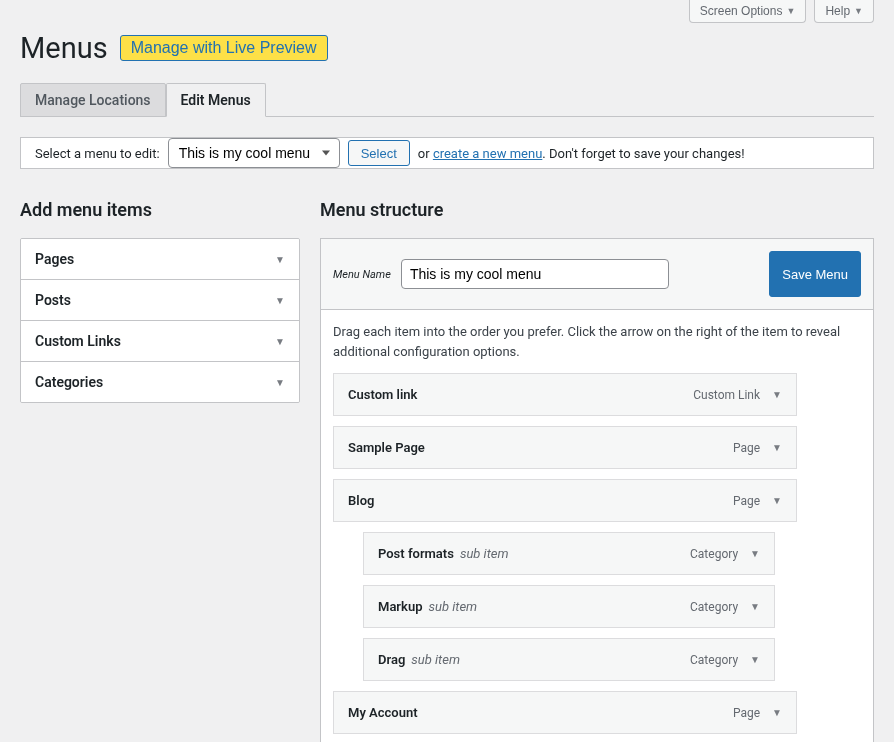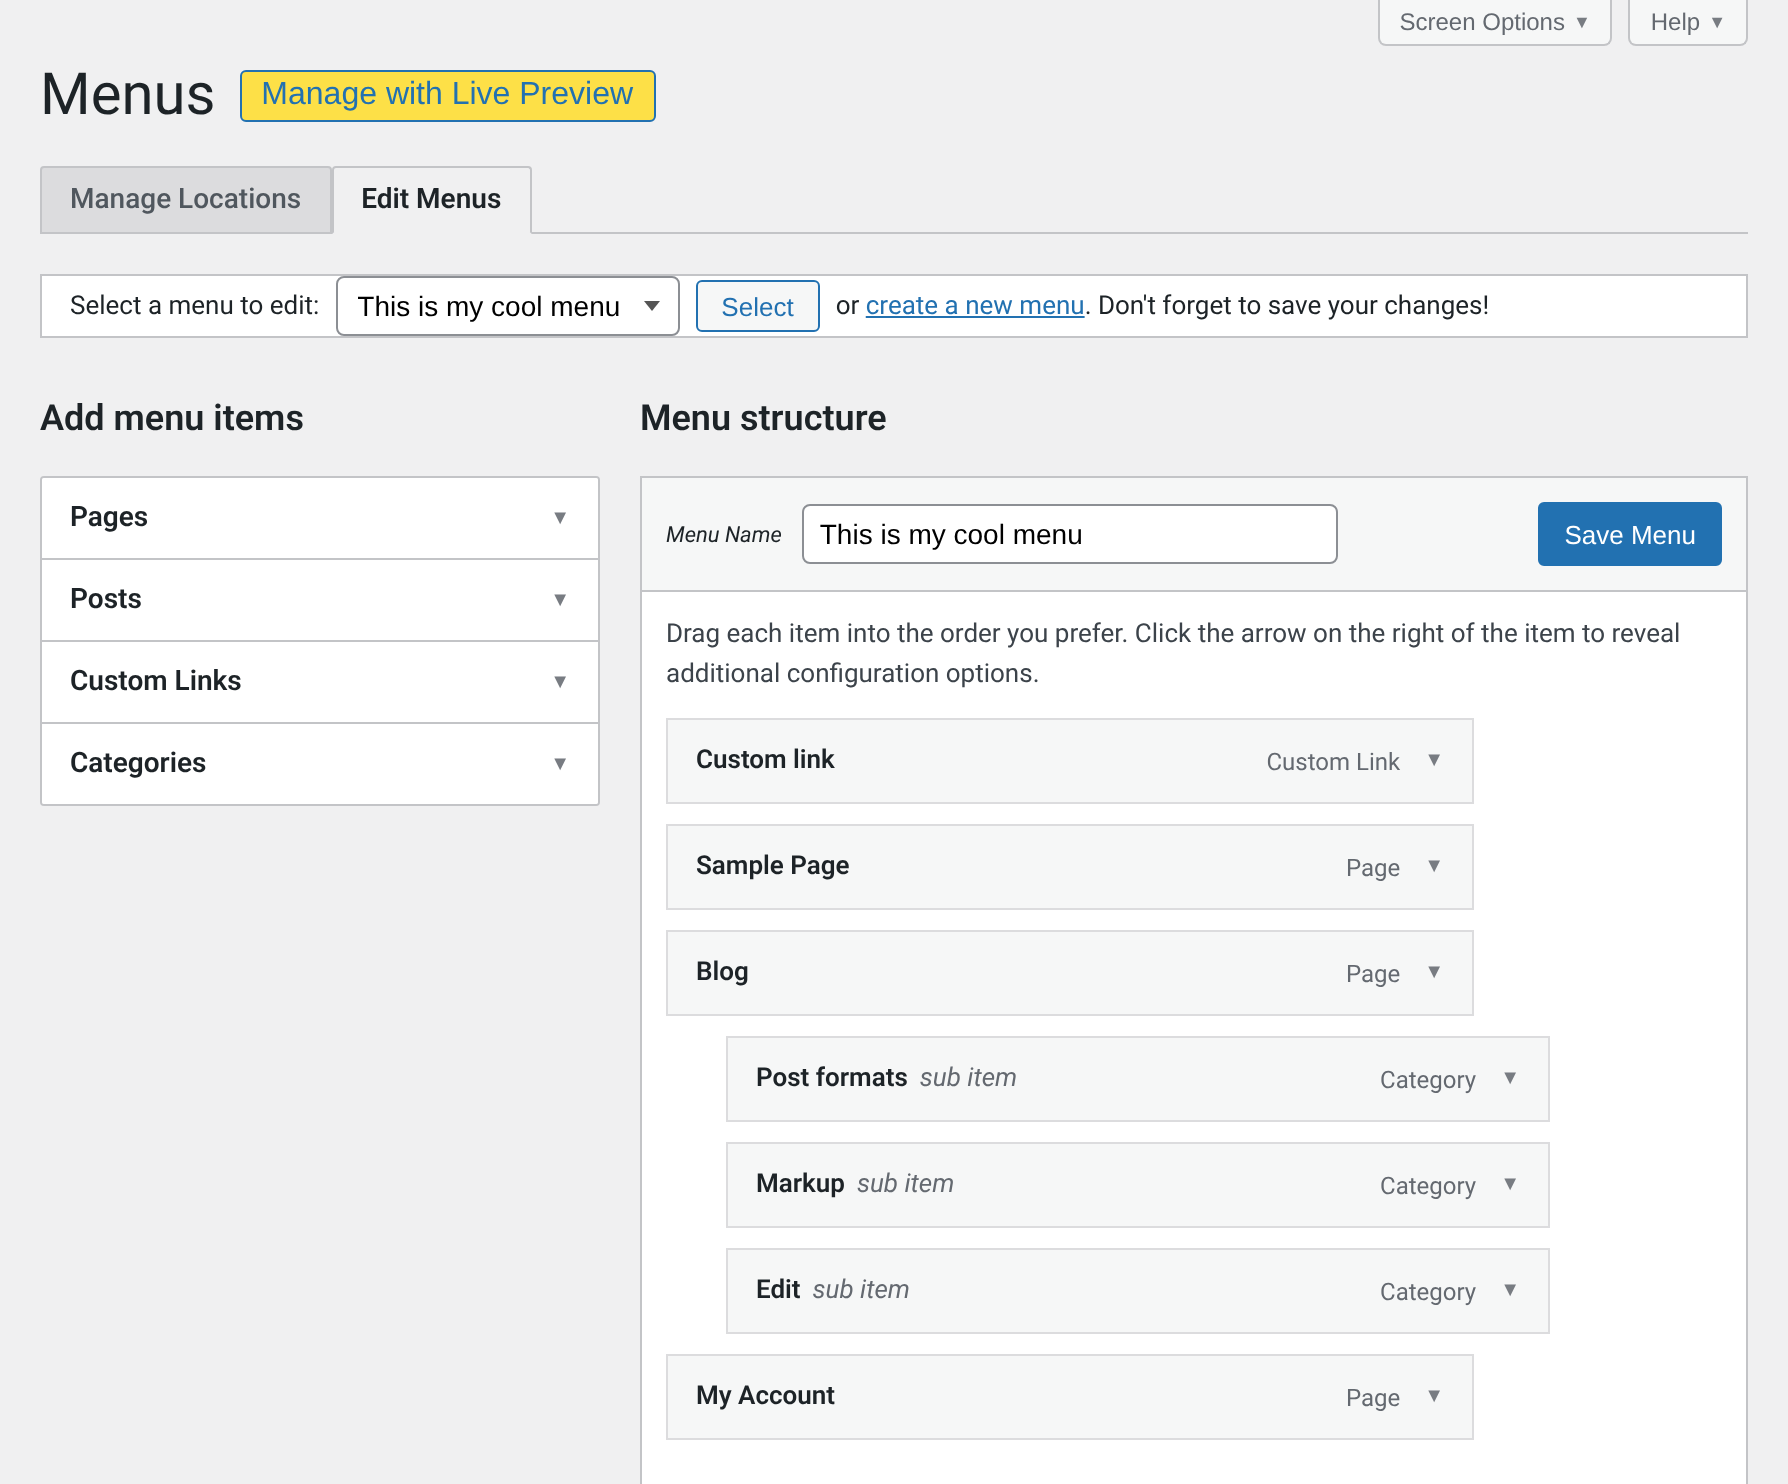--- a/index.html
+++ b/index.html
@@ -206,21 +206,21 @@
       padding: 4px 8px;
       font-size: 14px;
       width: 268px;
       height: 30px;
     }
     .primary-btn {
       background: #2271b1;
       border: 1px solid #2271b1;
       color: #fff;
       padding: 0 12px;
-      height: 32px;
+      height: 46px;
       font-size: 13px;
       border-radius: 3px;
       cursor: pointer;
       font-weight: 400;
     }
     .instructions {
       padding: 12px;
       font-size: 13px;
       color: #3c434a;
       line-height: 1.5;
@@ -230,21 +230,21 @@
     }
     .menu-item {
       border: 1px solid #dcdcde;
       background: #f6f7f7;
       padding: 13px 14px;
       display: flex;
       align-items: center;
       justify-content: space-between;
       cursor: move;
       margin-bottom: 10px;
-      width: 404px;
+      width: 464px;
     }
     .menu-item.sub {
       margin-left: 30px;
       width: 412px;
     }
     .menu-item-left {
       display: flex;
       align-items: baseline;
       gap: 6px;
     }
@@ -393,21 +393,21 @@
             <span class="menu-item-sub">sub item</span>
           </div>
           <div class="menu-item-right">
             <span class="menu-item-type">Category</span>
             <span class="menu-item-arrow">▼</span>
           </div>
         </div>
 
         <div class="menu-item sub">
           <div class="menu-item-left">
-            <span class="menu-item-title">Edit</span>
+            <span class="menu-item-title">Drag</span>
             <span class="menu-item-sub">sub item</span>
           </div>
           <div class="menu-item-right">
             <span class="menu-item-type">Category</span>
             <span class="menu-item-arrow">▼</span>
           </div>
         </div>
 
         <div class="menu-item">
           <div class="menu-item-left">

